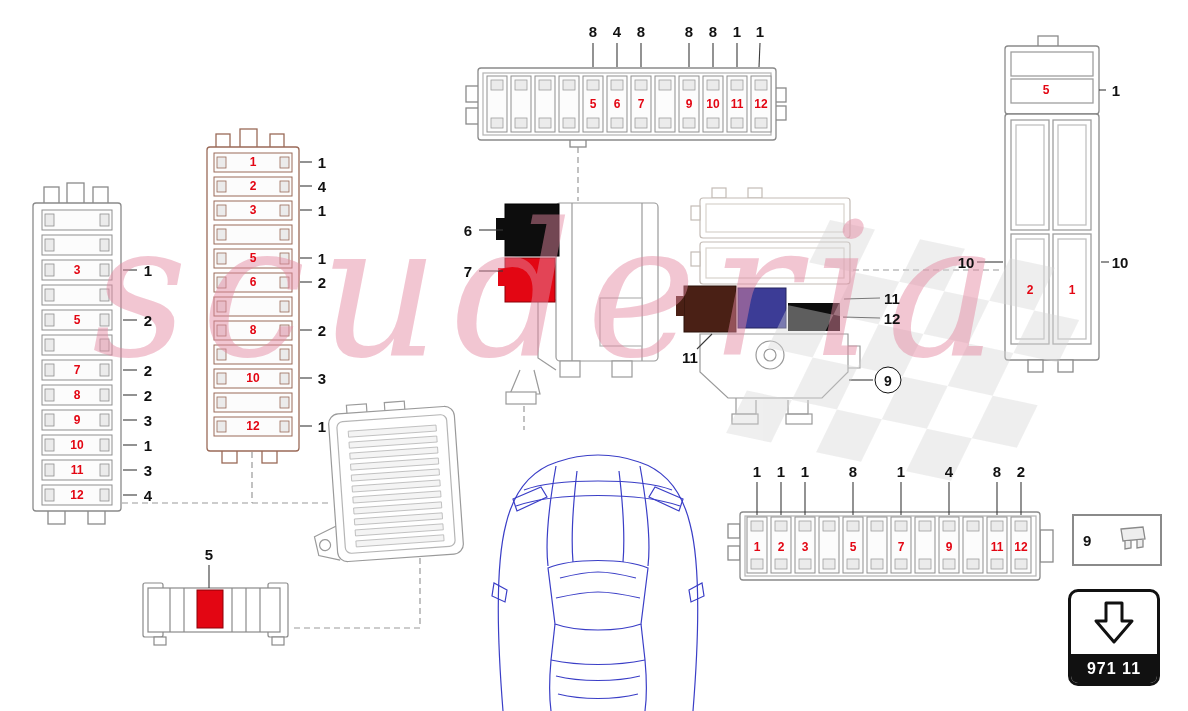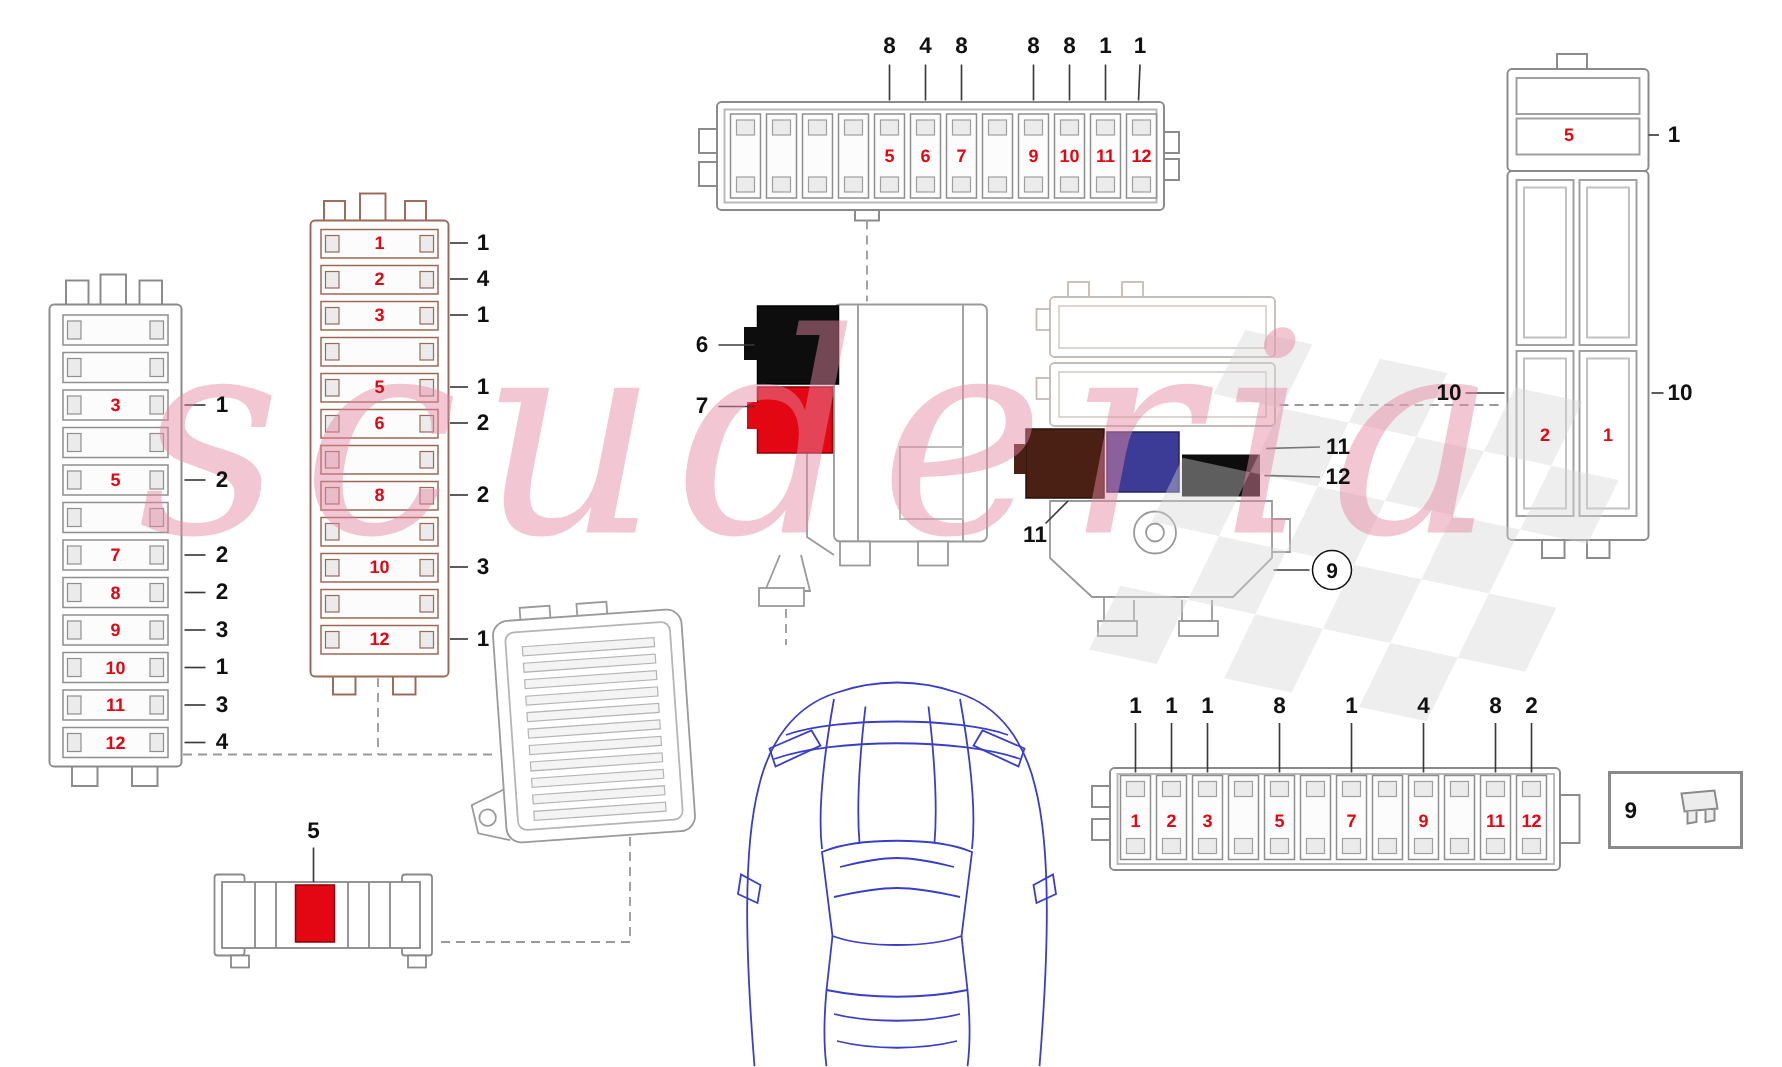--- a/index.html
+++ b/index.html
@@ -509,14 +509,22 @@
     <span class="legend-num">9</span>
     <svg width="38" height="34" viewBox="0 0 38 34">
       <g stroke="#8a8a8a" stroke-width="1.3" fill="#ededed">
         <path d="M8,6 L30,4 L32,16 L10,18 Z"></path>
         <path d="M12,18 l0,8 6,-1 0,-7"></path>
         <path d="M24,17 l0,8 6,-1 0,-7"></path>
       </g>
     </svg>
   </div>
 
+  <div class="part-box">
+    <div class="icon-area">
+      <svg width="54" height="46" viewBox="0 0 54 46">
+        <path d="M19,3 h16 v18 h10 L27,42 L9,21 h10 z" fill="#fff" stroke="#111" stroke-width="3" stroke-linejoin="round"></path>
+      </svg>
+    </div>
+    <div class="part-num">971 11</div>
+  </div>
 
 </div>
 
 </body></html>

